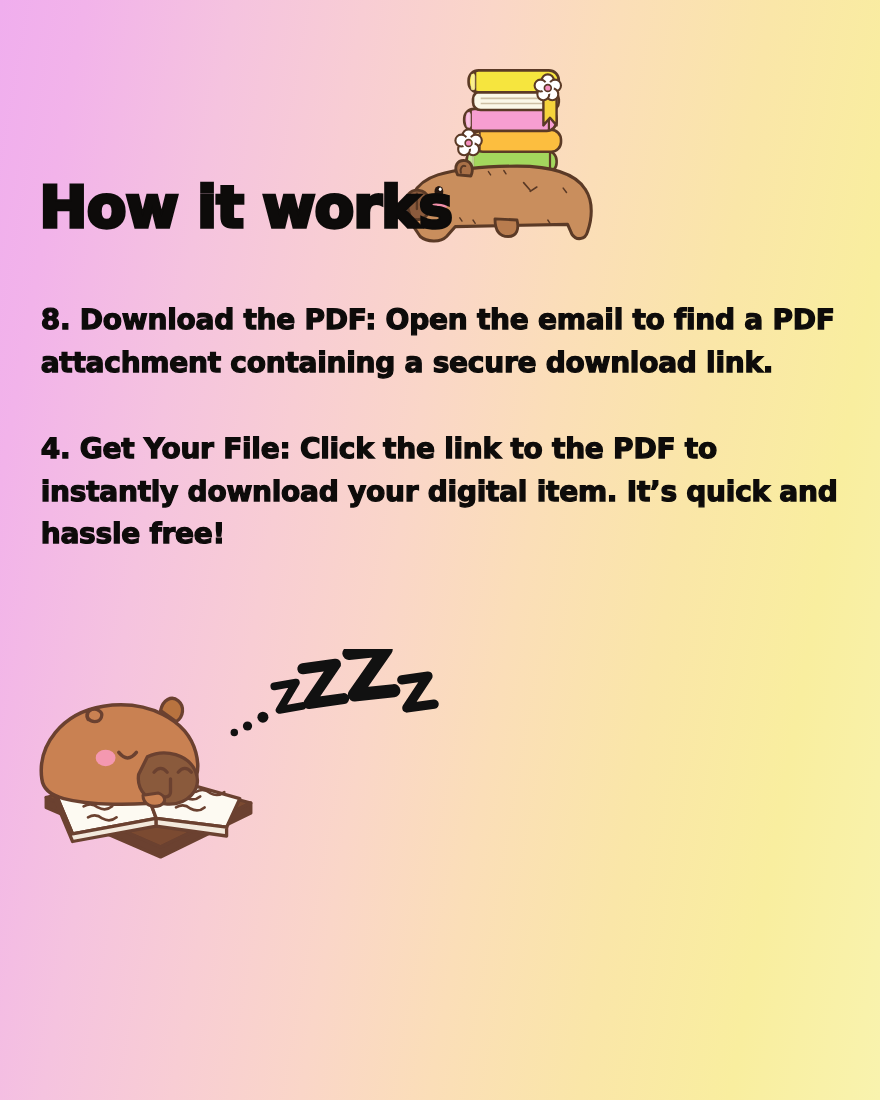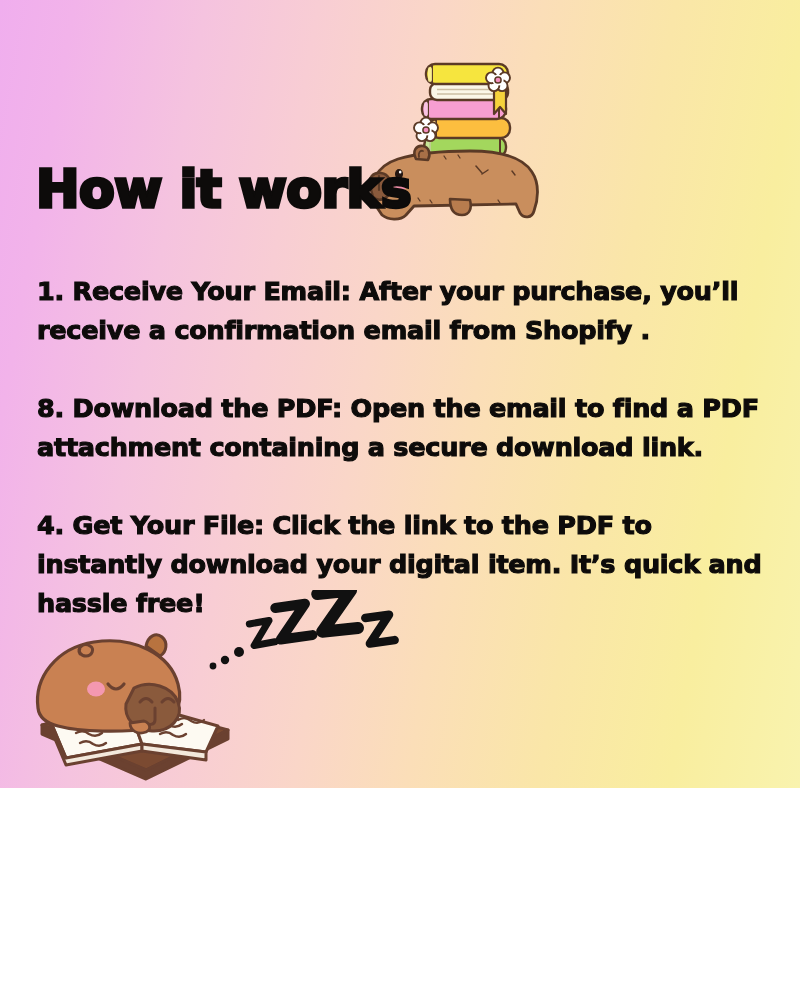--- a/index.html
+++ b/index.html
@@ -4,21 +4,21 @@
 <title>How it works</title>
 <style>
   html, body {
     margin: 0;
     padding: 0;
     background: #ffffff;
   }
   #poster {
     position: relative;
     width: 800px;
-    height: 788px;
+    height: 1000px;
     overflow: hidden;
     background: linear-gradient(100deg,
         #f0aeee 0%,
         #f2b3ea 8%,
         #f5c3df 22%,
         #f8cdd4 34%,
         #fad6c8 46%,
         #fbdeb8 58%,
         #fae6a8 72%,
         #f9ee9f 86%,
@@ -165,21 +165,20 @@
       <path d="M72 142 L74 145" stroke="#5b3a26" stroke-width="1.3" stroke-linecap="round" fill="none"></path>
       <path d="M140 142 L142 145" stroke="#5b3a26" stroke-width="1.3" stroke-linecap="round" fill="none"></path>
       <path d="M86 98 L88 101" stroke="#5b3a26" stroke-width="1.3" stroke-linecap="round" fill="none"></path>
       <path d="M100 97 L102 100" stroke="#5b3a26" stroke-width="1.3" stroke-linecap="round" fill="none"></path>
     </g>
   </svg>
 
   <div id="title">How it works</div>
 
   <div id="steps">
-    <p class="step">1. Receive Your Email: After your purchase, you’ll receive a confirmation email from Shopify .</p>
     <p class="step">8. Download the PDF: Open the email to find a PDF attachment containing a secure download link.</p>
     <p class="step">4. Get Your File: Click the link to the PDF to instantly download your digital item. It’s quick and hassle free!</p>
   </div>
 
   <svg class="illus" id="capy-sleep" width="230" height="195" viewBox="0 0 230 195">
 
     <g>
 
       <path d="M14 133 L96 110 L200 138 L118 178 Z" fill="#7b4a31" stroke="#6b4130" stroke-width="3" stroke-linejoin="round"></path>
       <path d="M14 133 L14 142 L118 187 L200 147 L200 138 L118 178 Z" fill="#6b4130" stroke="#6b4130" stroke-width="3" stroke-linejoin="round"></path>

